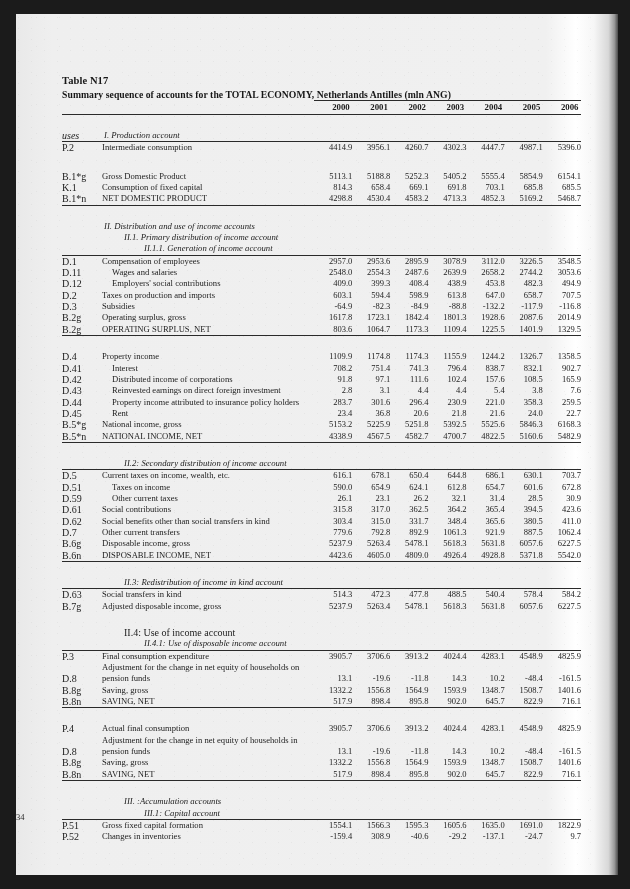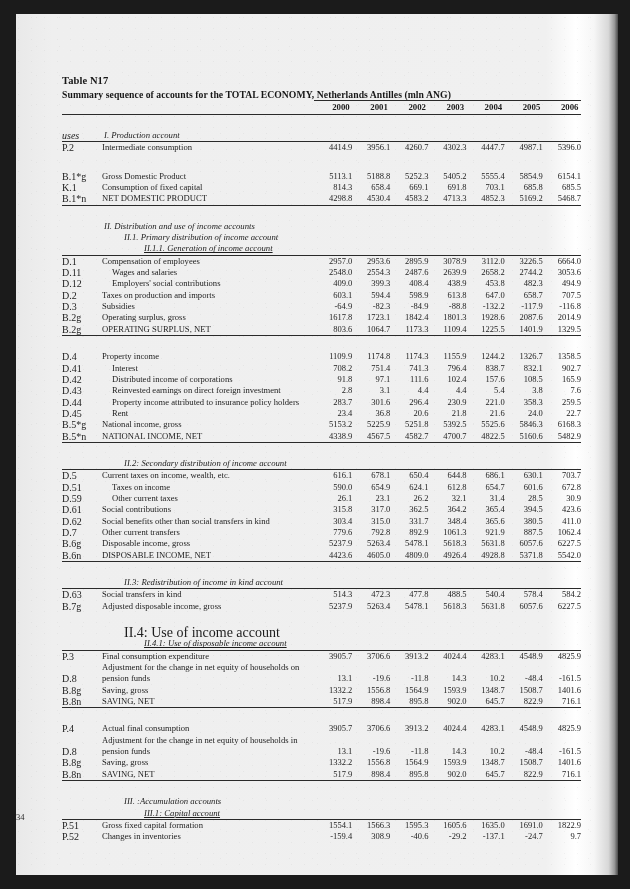--- a/index.html
+++ b/index.html
@@ -125,25 +125,25 @@
   tr.sp-lg td { height: 15px; line-height: 15px; }
 
   
   td.sec {
     font-weight: bold;
     font-style: italic;
     font-size: 8.7px;
   }
   td.sec-plain {
     font-weight: bold;
-    font-size: 14px;
+    font-size: 10px;
   }
   .sec-l1 { padding-left: 2px  !important; }
   .sec-l2 { padding-left: 22px !important; }
-  .sec-l3 { padding-left: 42px !important; text-decoration: underline; }
+  .sec-l3 { padding-left: 42px !important; }
 
   
   .folio {
     position: absolute;
     left: 0;
     top: 798px;
     width: 575px;
     font-size: 8.5px;
     color: #2a2a2a;
   }
@@ -267,21 +267,21 @@
           </tr>
           <tr>
             <td class="code">D.1</td>
             <td class="label">Compensation of employees</td>
             <td class="num">2957.0</td>
             <td class="num">2953.6</td>
             <td class="num">2895.9</td>
             <td class="num">3078.9</td>
             <td class="num">3112.0</td>
             <td class="num">3226.5</td>
-            <td class="num">6664.0</td>
+            <td class="num">3548.5</td>
           </tr>
           <tr>
             <td class="code">D.11</td>
             <td class="label ind1">Wages and salaries</td>
             <td class="num">2548.0</td>
             <td class="num">2554.3</td>
             <td class="num">2487.6</td>
             <td class="num">2639.9</td>
             <td class="num">2658.2</td>
             <td class="num">2744.2</td>

